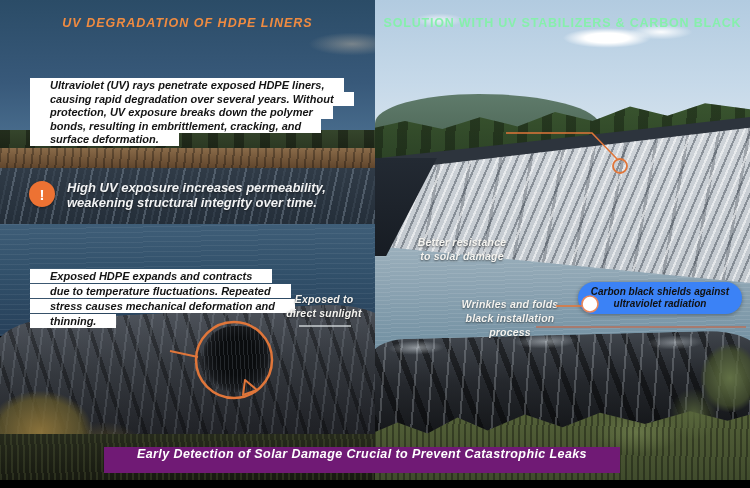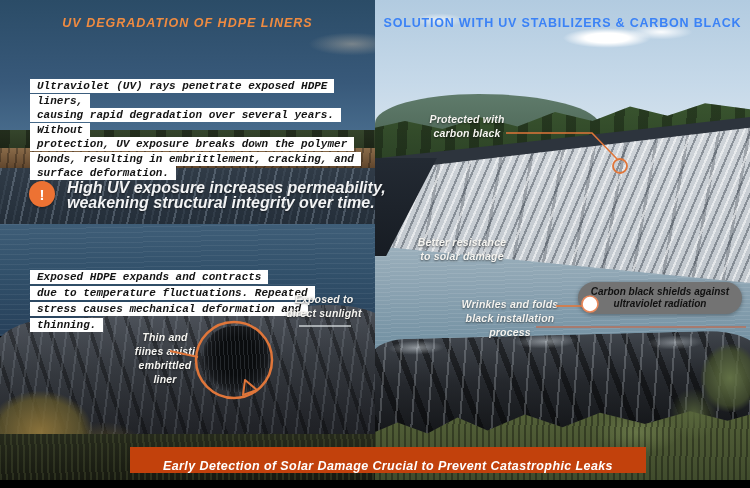--- a/index.html
+++ b/index.html
@@ -103,52 +103,52 @@
   .r-bushright{left:292px;top:330px;width:90px;height:120px;
     background:
       radial-gradient(ellipse 40px 46px at 70% 40%, rgba(104,120,72,.9), rgba(72,84,48,.7) 60%, transparent 75%),
       radial-gradient(ellipse 34px 36px at 30% 70%, rgba(88,102,60,.85), transparent 72%);}
 
   
   .txt{position:absolute;white-space:pre-line;z-index:5;}
   .title-left{left:0;top:16px;width:375px;text-align:center;
     color:#EF8B41;font-size:12.5px;font-weight:bold;font-style:italic;letter-spacing:1px;}
   .title-right{left:375px;top:16px;width:375px;text-align:center;
-    color:#3b82f6;font-size:12.5px;font-weight:bold;letter-spacing:.8px;}
+    color:#86efac;font-size:12.5px;font-weight:bold;letter-spacing:.8px;}
   .para{left:30px;width:344px;font-size:11px;font-weight:bold;font-style:italic;color:#141414;}
-  .para span{background:#fff;padding:1px 7px;
-    -webkit-box-decoration-break:clone;box-decoration-break:clone;font-family:Liberation Mono, monospace;}
+  .para span{background:#fff;padding:1px 20px;
+    -webkit-box-decoration-break:clone;box-decoration-break:clone;}
   .para-1{top:79px;line-height:13.5px;}
   .para-2{top:229px;line-height:15px;margin-top:40px;}
   .lbl{color:#F5F4F0;font-size:10.5px;font-weight:bold;font-style:italic;
     text-align:center;line-height:14px;letter-spacing:.2px;
     text-shadow:0 1px 2px rgba(0,0,0,.55);}
   .warning-row{position:absolute;left:29px;top:181px;z-index:5;display:flex;align-items:flex-start;}
   .warning-badge{width:26px;height:26px;border-radius:50%;background:#ED7233;
     display:flex;align-items:center;justify-content:center;flex:none;
     box-shadow:0 1px 3px rgba(0,0,0,.4);}
   .warning-badge span{color:#fff;font-size:15px;font-weight:bold;font-style:normal;line-height:1;}
   .warning-text{margin-left:12px;white-space:pre-line;color:#F2F3F4;
-    font-size:16px;font-weight:bold;font-style:italic;line-height:14.5px;
+    font-size:13px;font-weight:bold;font-style:italic;line-height:14.5px;
     text-shadow:0 1px 2px rgba(0,0,0,.5);}
   .lbl-sunlight{left:282px;top:292px;width:84px;font-style:italic;}
   .lbl-thin{left:122px;top:330px;width:86px;}
   .lbl-surface{left:198px;top:397px;width:84px;}
   .lbl-cracks{left:280px;top:390px;width:96px;}
   .lbl-protected{left:415px;top:112px;width:104px;}
   .lbl-resistance{left:406px;top:235px;width:112px;}
   .lbl-wrinkles{left:453px;top:297px;width:114px;}
   .carbon-box{position:absolute;left:578px;top:282px;width:164px;height:32px;z-index:5;
-    background:#737373;border-radius:16px;display:flex;align-items:center;justify-content:center;
+    background:#3b82f6;border-radius:16px;display:flex;align-items:center;justify-content:center;
     box-shadow:0 1px 4px rgba(0,0,0,.35);}
   .carbon-box span{white-space:pre-line;text-align:center;color:#111;
     font-size:10px;font-weight:bold;font-style:italic;line-height:12.5px;}
   .overlay{position:absolute;left:0;top:0;z-index:6;pointer-events:none;}
-  .banner{position:absolute;left:130px;top:447px;width:516px;height:26px;z-index:10;
-    background:#c2410c;display:flex;align-items:flex-end;justify-content:center;}
+  .banner{position:absolute;left:104px;top:447px;width:516px;height:26px;z-index:10;
+    background:#701a75;display:flex;align-items:flex-start;justify-content:center;}
   .banner span{color:#fff;font-size:12.5px;font-weight:bold;font-style:italic;letter-spacing:.4px;}
 </style>
 </head>
 <body>
 
 <div class="stage">
 
   <div class="panel panel-left">
     <div class="layer l-sky"></div>
     <div class="layer l-trees"></div>
@@ -191,27 +191,21 @@
 weakening structural integrity over time.</div>
   </div>
 
   <div class="txt para para-2"><span>Exposed HDPE expands and contracts
 due to temperature fluctuations. Repeated
 stress causes mechanical deformation and
 thinning.</span></div>
 
   <div class="txt lbl lbl-sunlight">Exposed to
 direct sunlight</div>
-  <div class="txt lbl lbl-thin">Thin and
-fiines anisti
-embrittled
-liner</div>
-
-  <div class="txt lbl lbl-protected">Protected with
-carbon black</div>
+
   <div class="txt lbl lbl-resistance">Better resistance
 to solar damage</div>
   <div class="txt lbl lbl-wrinkles">Wrinkles and folds
 black installation
 process</div>
 
   <div class="carbon-box">
     <span>Carbon black shields against
 ultraviolet radiation</span>
   </div>

